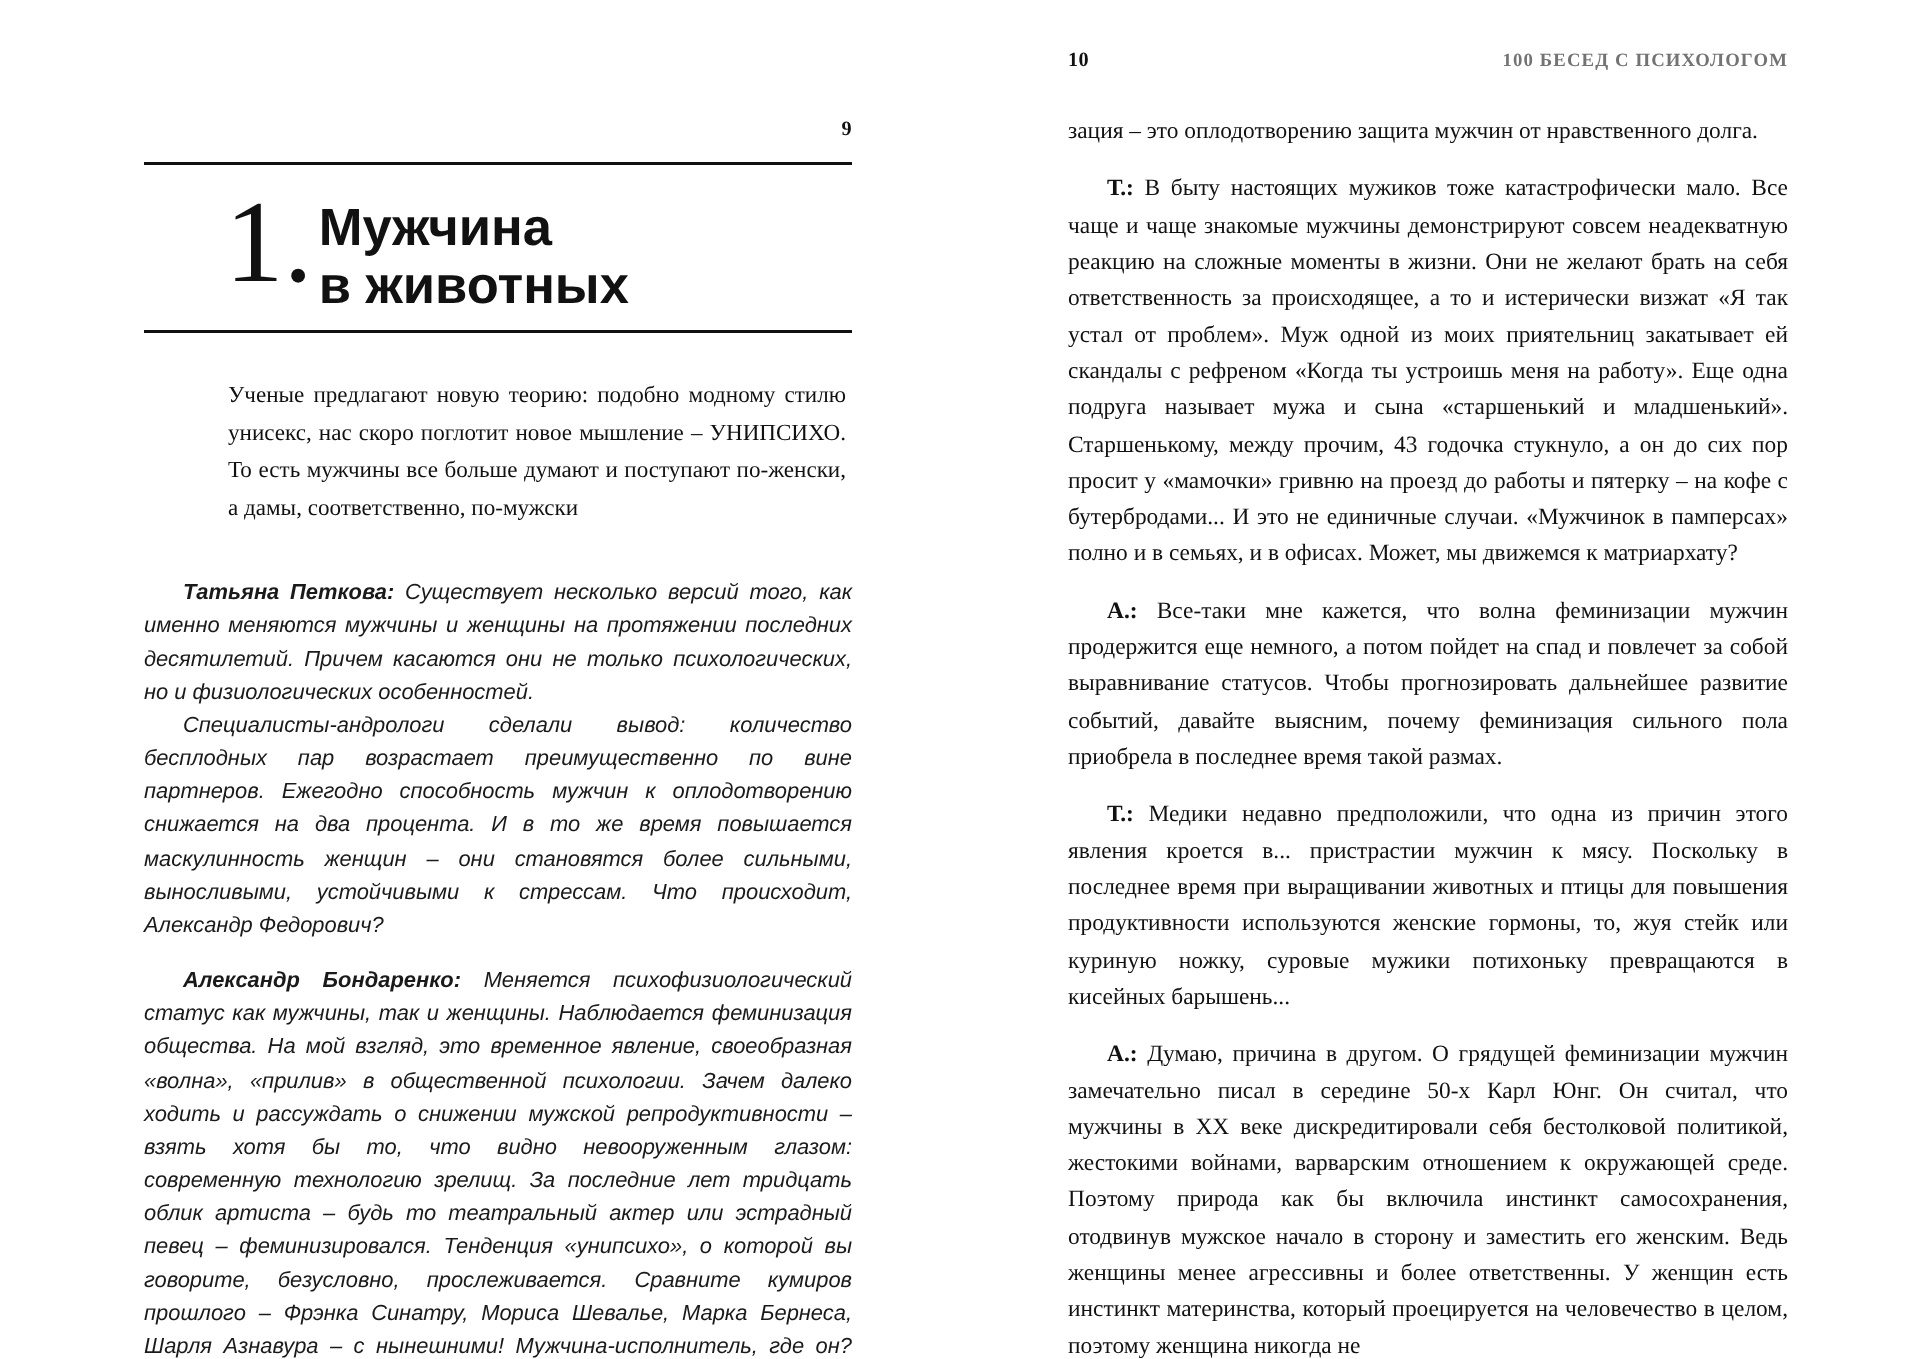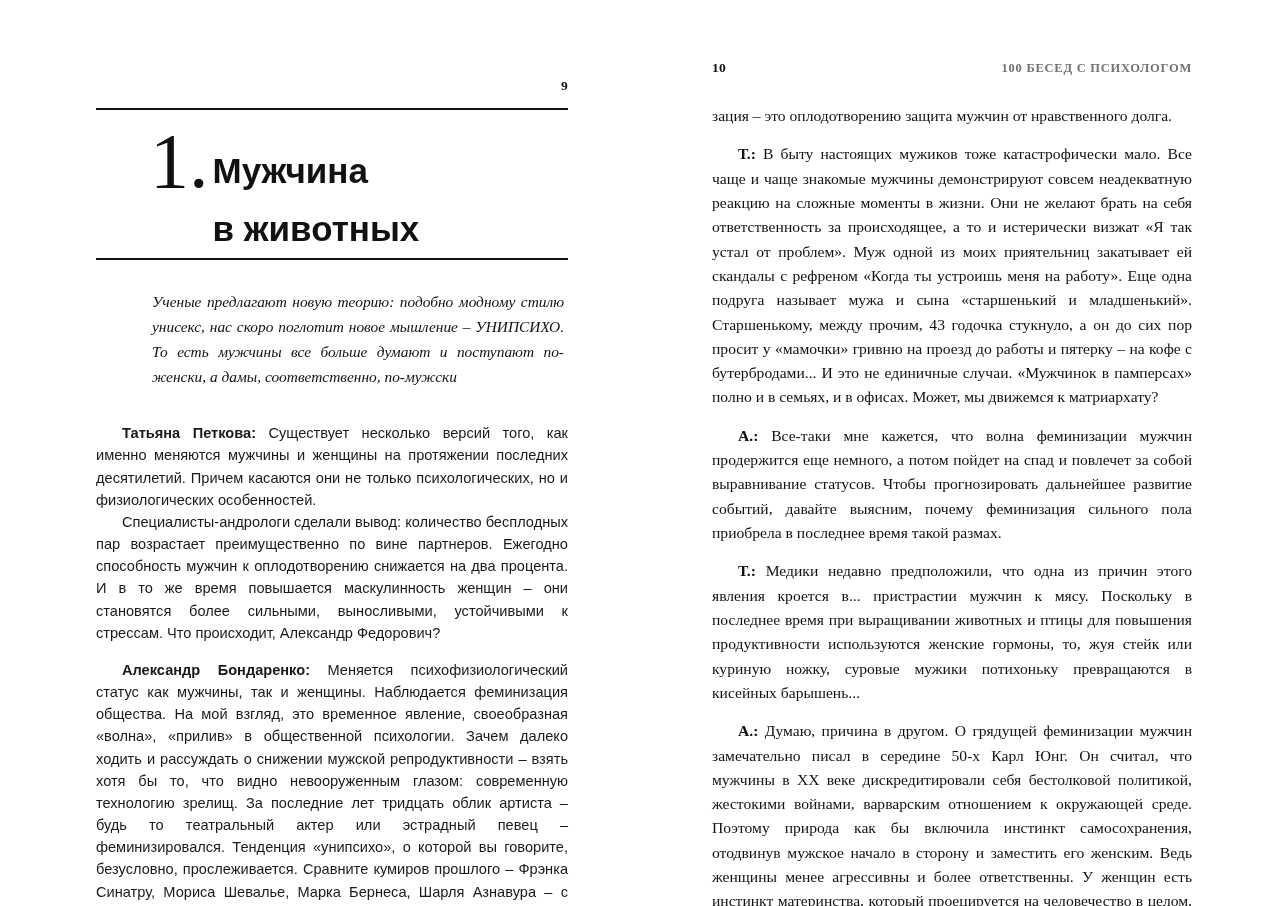--- a/index.html
+++ b/index.html
@@ -25,21 +25,21 @@
     position: relative;
     box-sizing: border-box;
     width: 640px;
     height: 906px;
   }
   
   .page-left {
     padding: 78px 72px 40px 96px;
   }
   .page-right {
-    padding: 60px 88px 40px 72px;
+    padding: 32px 88px 40px 72px;
   }
   .running-head {
     display: flex;
     align-items: baseline;
     height: 18px;
     font-family: "Liberation Serif", serif;
     font-size: 13px;
     letter-spacing: 0.02em;
   }
   .running-head.left {
@@ -84,47 +84,46 @@
   .chapter-title {
     font-family: "Liberation Sans", sans-serif;
     font-weight: bold;
     font-size: 35px;
     line-height: 1.12;
     color: #111;
     padding-top: 8px;
   }
   .chapter-title span {
     display: block;
-    margin-top: 19px;
   }
   .chapter-rule-bottom {
     border-top: 2px solid #111;
     margin-top: 4px;
   }
   .lede {
     font-family: "Liberation Serif", serif;
-    font-style: italic;
     font-size: 15.4px;
     line-height: 1.62;
     text-align: justify;
     color: #111;
     margin-top: 30px;
     margin-left: 56px;
     margin-right: 4px;
   }
   .body-text {
     font-family: "Liberation Sans", sans-serif;
     font-size: 14.6px;
     line-height: 1.52;
     text-align: justify;
     color: #1a1a1a;
   }
   .para {
     margin: 0;
     text-indent: 26px;
+    font-style: italic;
   }
   .para.first {
     margin-top: 32px;
   }
   .para.spaced {
     margin-top: 15px;
   }
   .speaker {
     font-weight: bold;
   }

